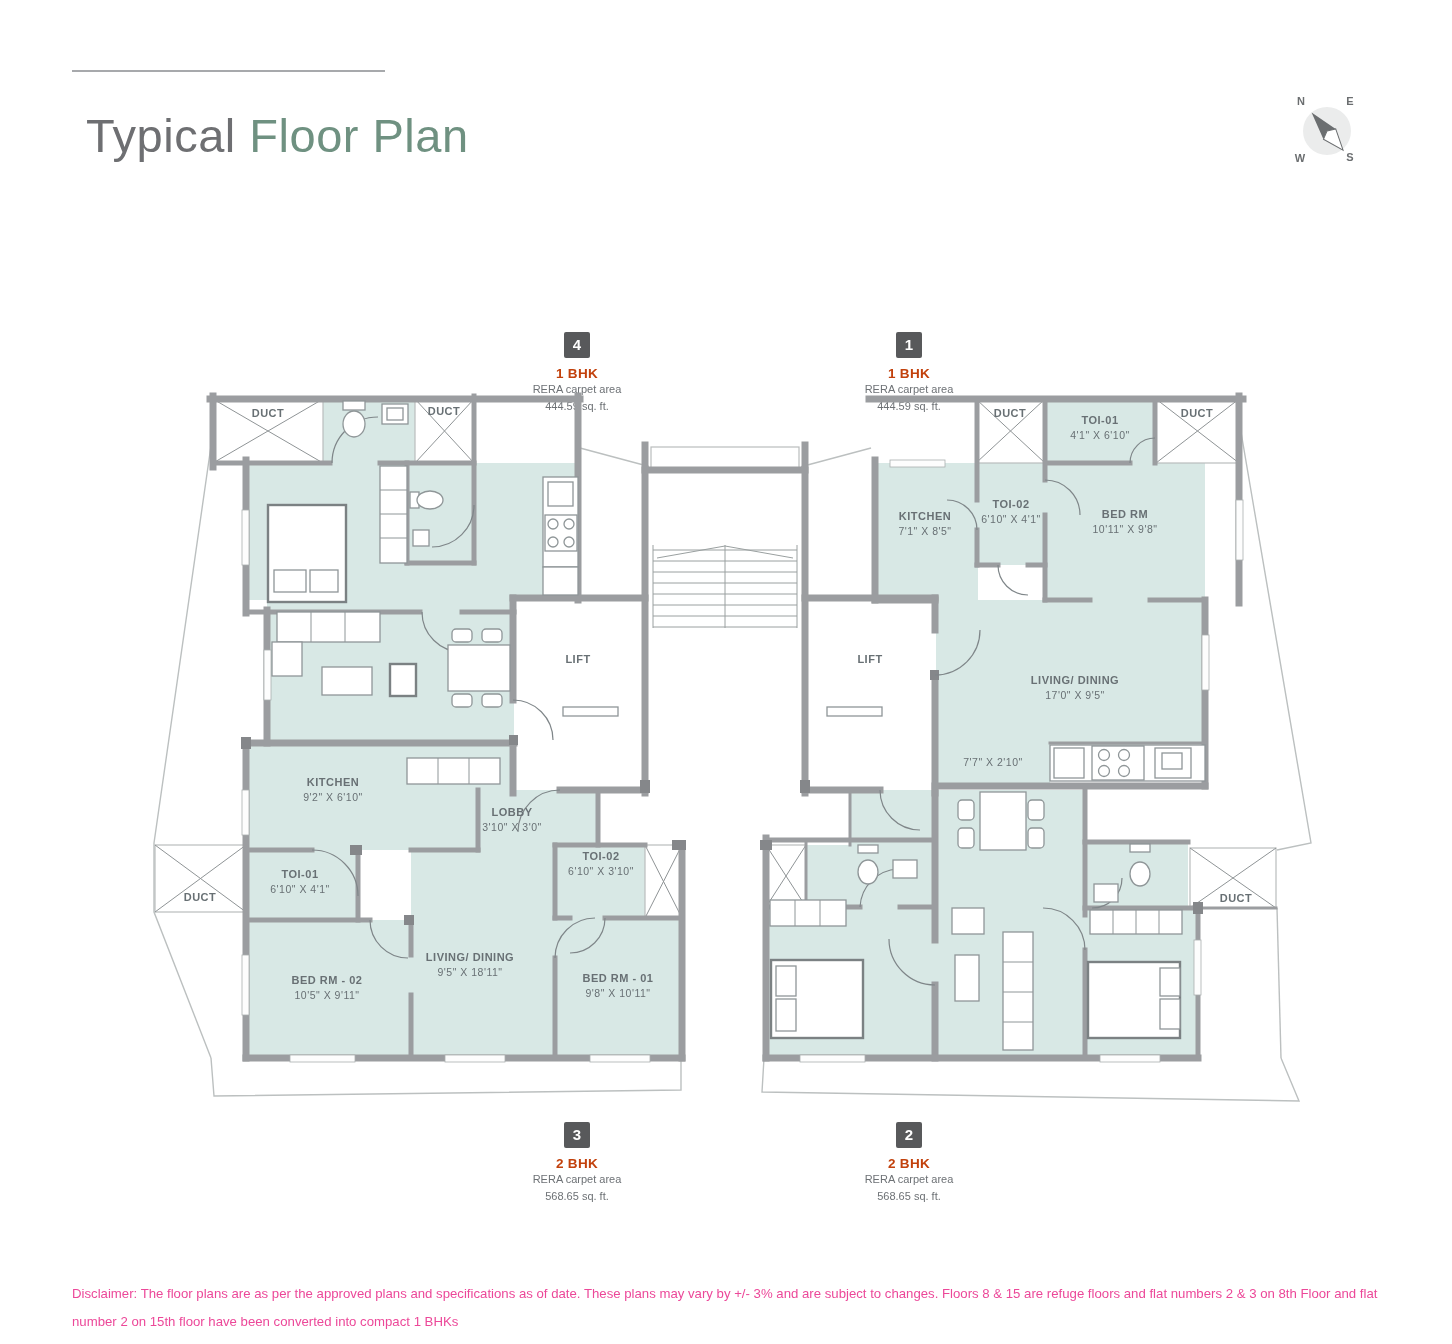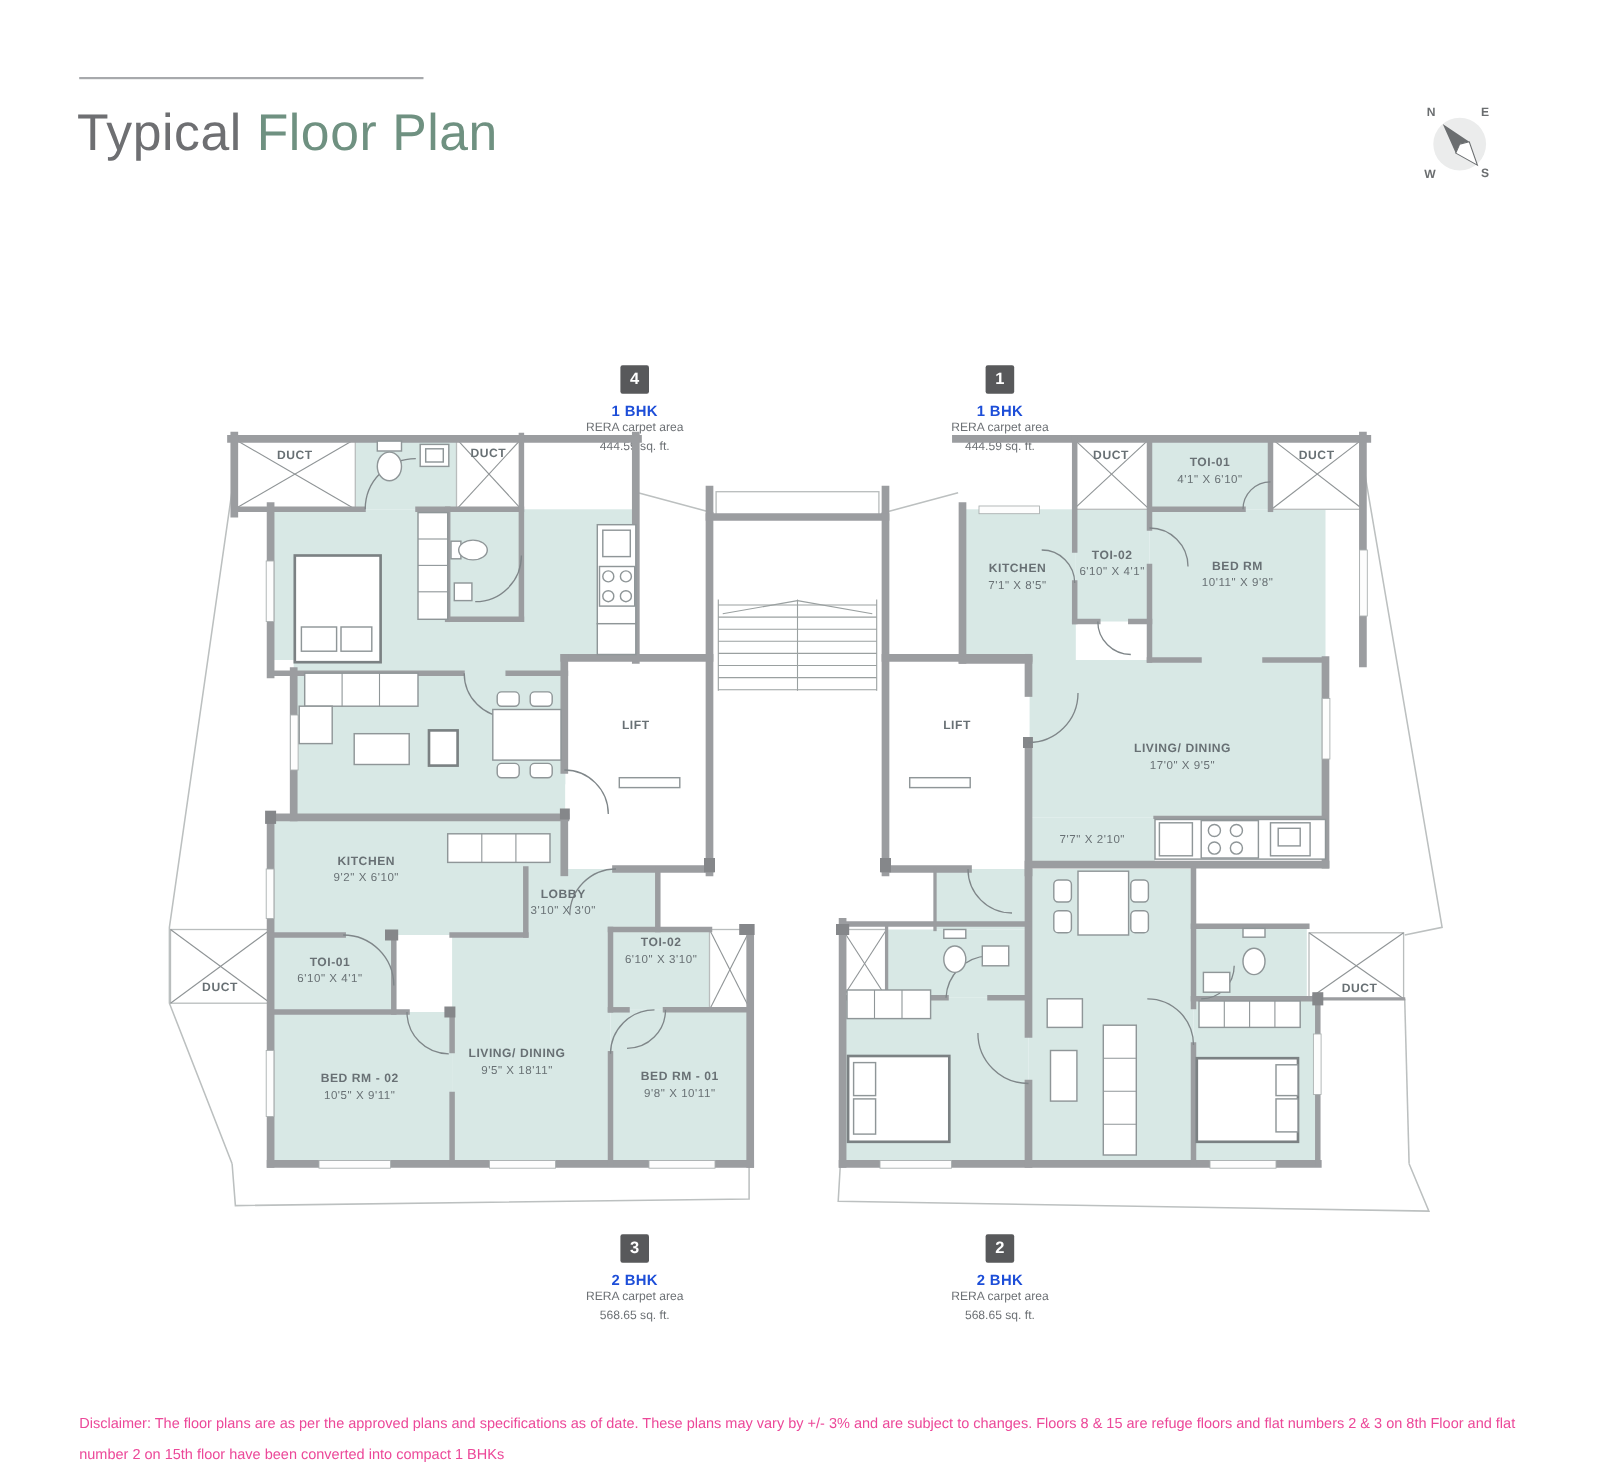--- a/index.html
+++ b/index.html
@@ -1,27 +1,27 @@
 <!DOCTYPE html>
 <html><head>
 <meta charset="utf-8">
 <style>
   html,body{margin:0;padding:0;background:#ffffff;}
   .page{position:relative;width:1452px;height:1344px;background:#fff;overflow:hidden;
         font-family:"Liberation Sans",sans-serif;}
   .rule{position:absolute;left:72px;top:70px;width:313px;height:2px;background:#a7a9ac;}
-  h1.title{position:absolute;left:70px;top:92px;margin:0;font-size:47px;font-weight:300;
+  h1.title{position:absolute;left:70px;top:92px;margin:16px;font-size:47px;font-weight:300;
         color:#6e6f72;letter-spacing:.5px;}
   h1.title .accent{color:#6f9181;font-weight:500;}
   .compass{position:absolute;left:1292px;top:90px;width:72px;height:84px;}
   .compass text{font-size:11px;font-weight:700;fill:#6b6e70;}
   .unit-card{position:absolute;width:200px;text-align:center;}
   .badge{width:26px;height:26px;background:#58595b;color:#fff;font-weight:700;font-size:15px;
         line-height:26px;margin:0 auto;border-radius:2px;}
-  .u-type{color:#1d4ed8;font-weight:700;font-size:13.5px;margin-top:8px;letter-spacing:.3px;}
+  .u-type{color:#c2410c;font-weight:700;font-size:13.5px;margin-top:8px;letter-spacing:.3px;}
   .u-line{color:#6d7175;font-size:11px;line-height:17px;}
   .plan{position:absolute;left:0;top:0;}
   .teal{fill:#d8e8e5;}
   .white{fill:#ffffff;}
   .thinbox{fill:#ffffff;stroke:#b9bdbd;stroke-width:1.2;}
   .site path{stroke:#bcc0c0;stroke-width:1.4;fill:none;}
   .w7 path{stroke:#9b9da0;stroke-width:7;fill:none;stroke-linecap:square;}
   .w5 path{stroke:#9b9da0;stroke-width:5;fill:none;stroke-linecap:square;}
   .w3 path{stroke:#9b9da0;stroke-width:3;fill:none;stroke-linecap:square;}
   .xline line{stroke:#8f9496;stroke-width:1;}

